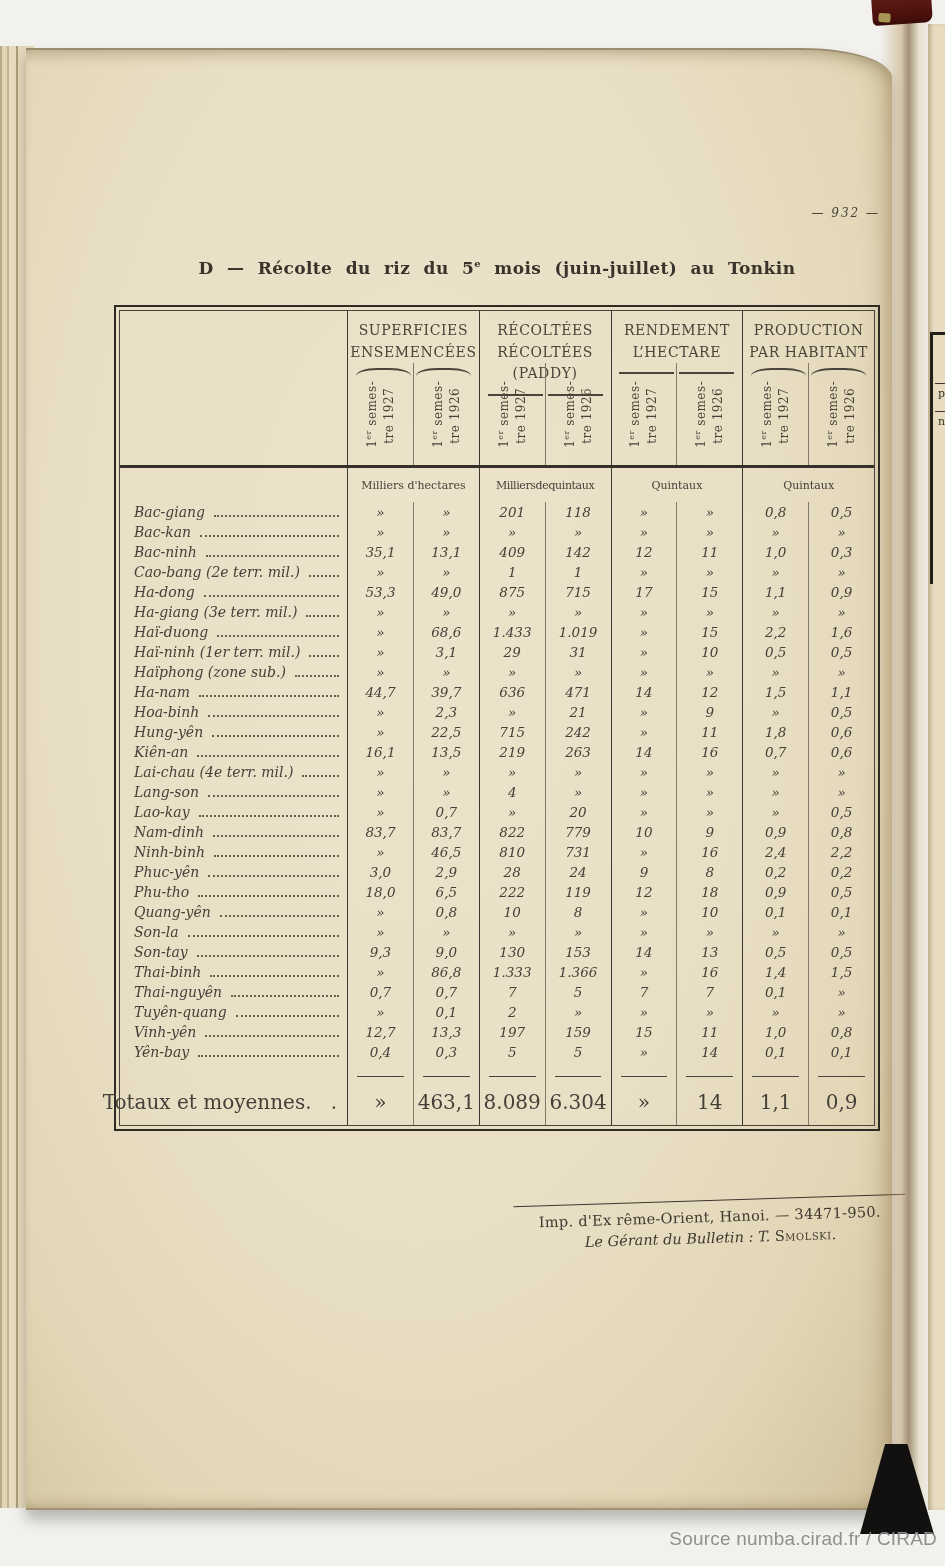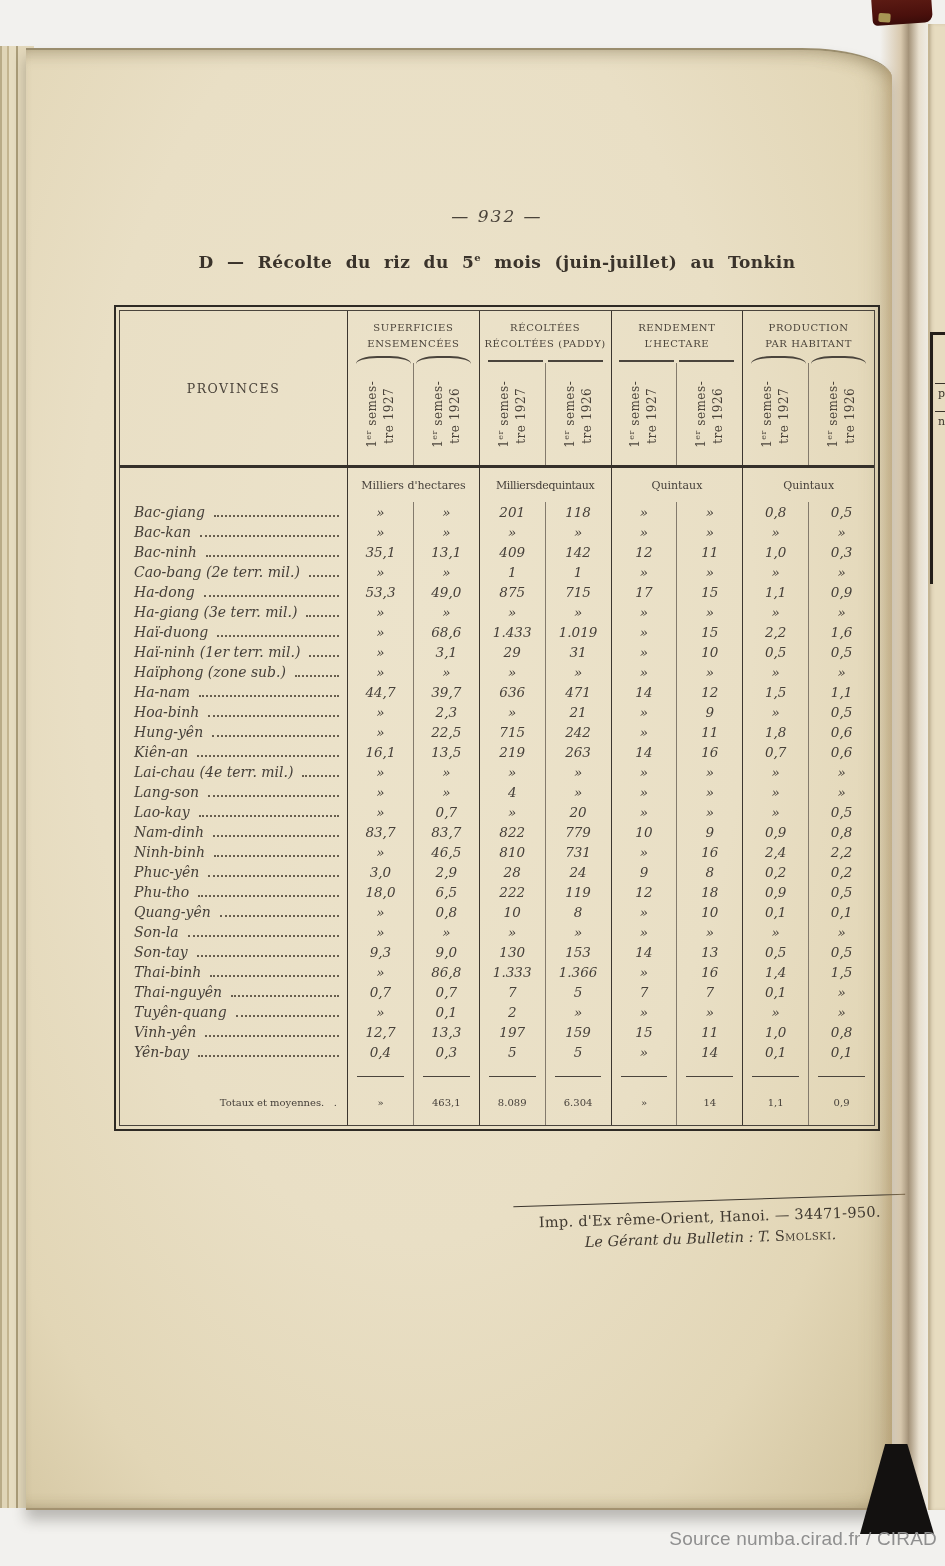--- a/index.html
+++ b/index.html
@@ -60,38 +60,38 @@
     clip-path:polygon(34% 0, 64% 0, 100% 100%, 0 100%);
   }
   .source-credit {
     position:absolute; right:8px; top:1528px;
     font-family:"Liberation Sans","DejaVu Sans",sans-serif;
     font-size:19px; color:#8f8f8f; letter-spacing:.2px;
   }
 
   
   .centered-band { position:absolute; left:88px; width:766px; text-align:center; }
-  .page-number { top:156px; font-style:italic; font-size:17px; letter-spacing:2px; color:#4a433a; }
-  .doc-title  { top:202px; font-weight:bold; font-size:17px; color:#3a332b; letter-spacing:.4px; word-spacing:7px; }
+  .page-number { top:156px; font-style:italic; font-size:12px; letter-spacing:2px; color:#4a433a;text-align:right; }
+  .doc-title  { top:208px; font-weight:bold; font-size:17px; color:#3a332b; letter-spacing:.4px; word-spacing:7px; }
   .doc-title sup { font-size:10px; }
 
   .table-outer {
     position:absolute; left:88px; top:255px; width:766px;
     border:2.5px solid #2e2a24; padding:3px;
   }
   .table-inner { border:1px solid #4a443c; }
 
   .grid9 { display:grid; grid-template-columns:227px repeat(8,1fr); }
   .gstart { border-left:1.5px solid #3c362f; }
   .thinb  { border-left:1px solid #837a6c; }
 
   .thead { grid-template-rows:52px 102px; border-bottom:3px solid #35302a; }
   .hprov { grid-row:1/3; grid-column:1; display:flex; align-items:center; justify-content:center;
            font-size:12.5px; letter-spacing:1.5px; color:#4a433a; }
-  .ghead { padding-top:9px; text-align:center; font-size:10px; letter-spacing:.6px; color:#4a433a; line-height:1.55; }
+  .ghead { padding-top:9px; text-align:center; font-size:14px; letter-spacing:.6px; color:#4a433a; line-height:1.55; }
   .g2 { grid-column:2/span 2; } .g4 { grid-column:4/span 2; }
   .g6 { grid-column:6/span 2; } .g8 { grid-column:8/span 2; }
   .brace { margin:5px auto 0; width:88%; display:flex; gap:5px; height:9px; }
   .brace span { flex:1; }
   .brace.curly span { border-top:2px solid #4a443c; border-radius:100% 100% 0 0 / 260% 260% 0 0; height:8px; }
   .brace.flat span  { border-top:2px solid #4a443c; height:0; margin-top:4px; }
   .subcell { grid-row:2; display:flex; align-items:center; justify-content:center; overflow:hidden; }
   .rot { transform:rotate(-90deg); width:94px; font-size:12px; line-height:1.4; letter-spacing:.5px;
          color:#4a433a; white-space:nowrap; text-align:left; }
   .rot sup { font-size:8px; }
@@ -105,21 +105,21 @@
   .cell { overflow:hidden; }
   .prov { display:flex; align-items:flex-end; padding:0 6px 0 14px; font-size:14px; }
   .pname { white-space:nowrap; }
   .leader { flex:1; margin:0 2px 5px 9px; border-bottom:2px dotted rgba(80,70,56,.85); }
   .num { text-align:center; }
 
   .dash-row { height:17px; }
   .dash-row .dcell { display:flex; justify-content:center; align-items:flex-end; }
   .dash { width:72%; border-top:1.8px solid #4a443c; margin-bottom:2px; }
 
-  .totals-row { height:46px; align-items:center; font-size:10px; }
+  .totals-row { height:46px; align-items:center; font-size:20px; }
   .totals-row > div { display:flex; align-items:center; justify-content:center; height:100%; }
   .tlabel { justify-content:flex-end !important; padding-right:10px; white-space:pre; }
 
   .footer-block {
     position:absolute; left:488px; top:1150px; width:392px;
     transform:rotate(-1.8deg); text-align:center; color:#3f382f;
   }
   .footer-rule { border-top:1.6px solid #3c362e; margin-bottom:8px; }
   .footer-l1 { font-size:14.5px; letter-spacing:.3px; }
   .footer-l2 { font-size:14.5px; font-style:italic; margin-top:5px; }
@@ -134,23 +134,20 @@
   <div class="centered-band page-number">— 932 —</div>
 
   <div class="centered-band doc-title">
     <span>D — Récolte du riz du 5</span><sup>e</sup><span> mois (juin-juillet) au Tonkin</span>
   </div>
 
   <div class="table-outer">
     <div class="table-inner">
 
       <div class="grid9 thead">
-        <div class="hprov">
-          <span>PROVINCES</span>
-        </div>
 
         <div class="ghead g2 gstart">
           <div>SUPERFICIES</div>
           <div>ENSEMENCÉES</div>
           <div class="brace curly">
               <span></span>
               <span></span>
             </div>
         </div>
         <div class="ghead g4 gstart">

